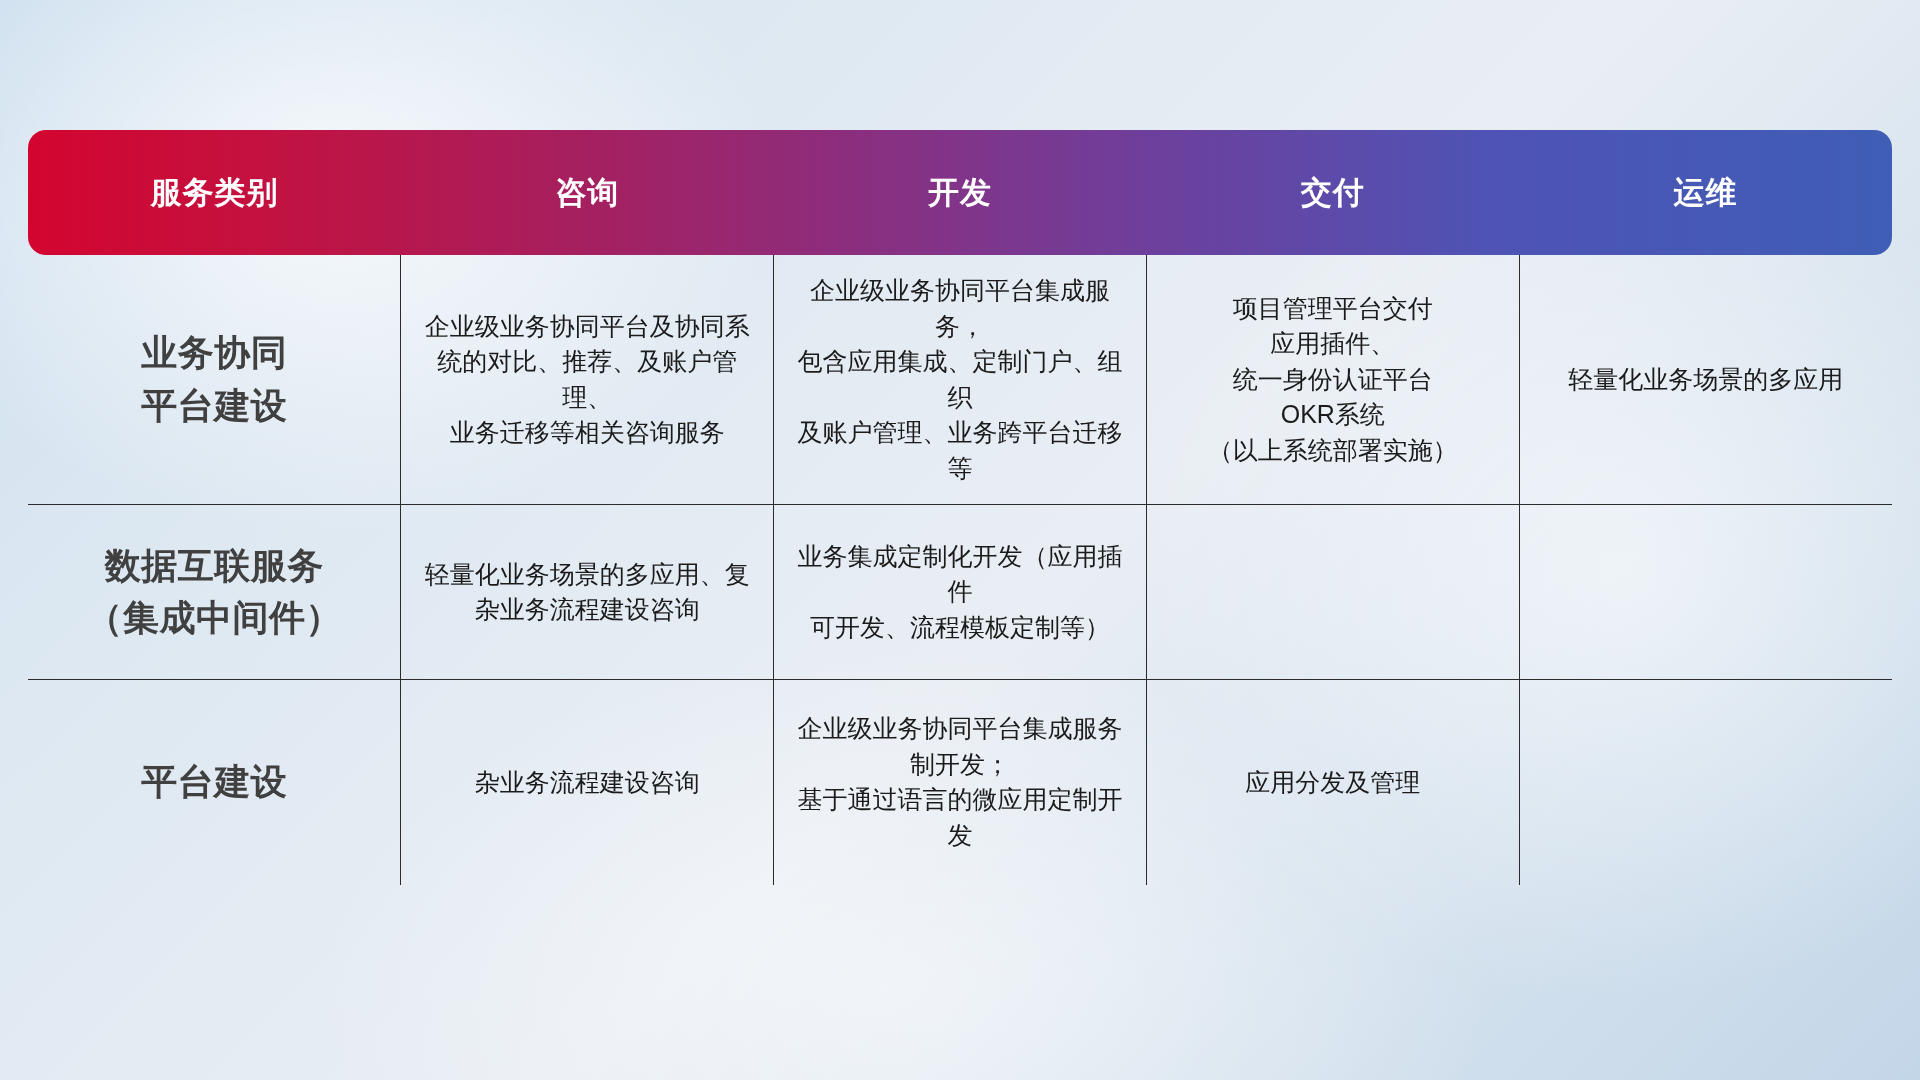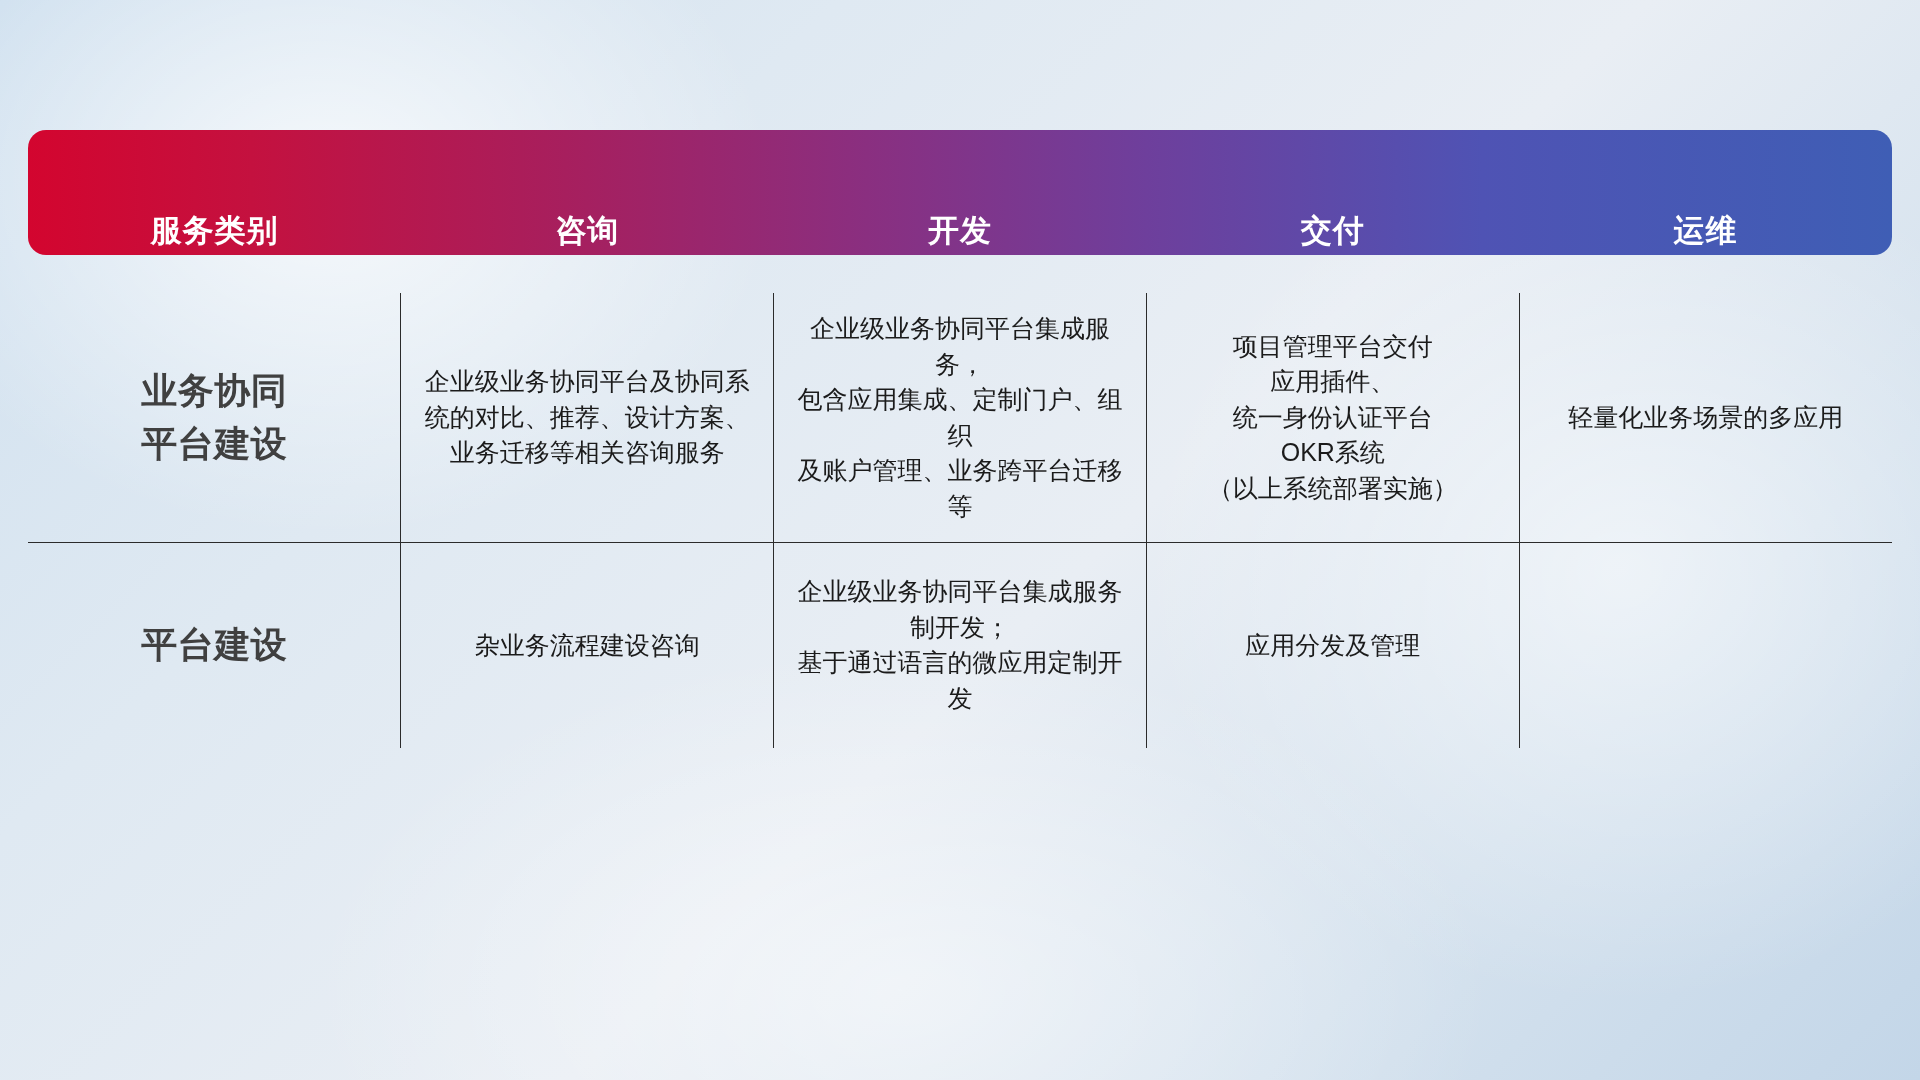--- a/index.html
+++ b/index.html
@@ -41,21 +41,20 @@
     position: absolute;
     left: 28px;
     top: 130px;
     width: 1864px;
   }
 
   table.svc {
     width: 100%;
     border-collapse: collapse;
     table-layout: fixed;
-    margin-top: 38px;
   }
 
   
   thead tr {
     height: 125px;
   }
   thead th {
     color: #ffffff;
     font-size: 31px;
     font-weight: bold;
@@ -144,39 +143,59 @@
       </tr>
     </thead>
     <tbody>
       <tr class="r1">
         <td class="cat">
             <span class="cell-text">业务协同
 平台建设</span>
           </td>
         <td>
             <span class="cell-text">企业级业务协同平台及协同系
-统的对比、推荐、设计方案、
+统的对比、推荐、及账户管理、
 业务迁移等相关咨询服务</span>
           </td>
         <td>
             <span class="cell-text">企业级业务协同平台集成服务，
 包含应用集成、定制门户、组织
 及账户管理、业务跨平台迁移等</span>
           </td>
         <td>
             <span class="cell-text">项目管理平台交付
 应用插件、
 统一身份认证平台
 OKR系统
 （以上系统部署实施）</span>
           </td>
         <td class="last-col">
             <span class="cell-text">轻量化业务场景的多应用</span>
           </td>
       </tr>
+      <tr class="r2">
+        <td class="cat">
+            <span class="cell-text">数据互联服务
+（集成中间件）</span>
+          </td>
+        <td>
+            <span class="cell-text">轻量化业务场景的多应用、复
+杂业务流程建设咨询</span>
+          </td>
+        <td>
+            <span class="cell-text">业务集成定制化开发（应用插件
+可开发、流程模板定制等）</span>
+          </td>
+        <td>
+            <span class="cell-text"></span>
+          </td>
+        <td class="last-col">
+            <span class="cell-text"></span>
+          </td>
+      </tr>
       <tr class="r3">
         <td class="cat">
             <span class="cell-text">平台建设</span>
           </td>
         <td>
             <span class="cell-text">杂业务流程建设咨询</span>
           </td>
         <td>
             <span class="cell-text">企业级业务协同平台集成服务
 制开发；

